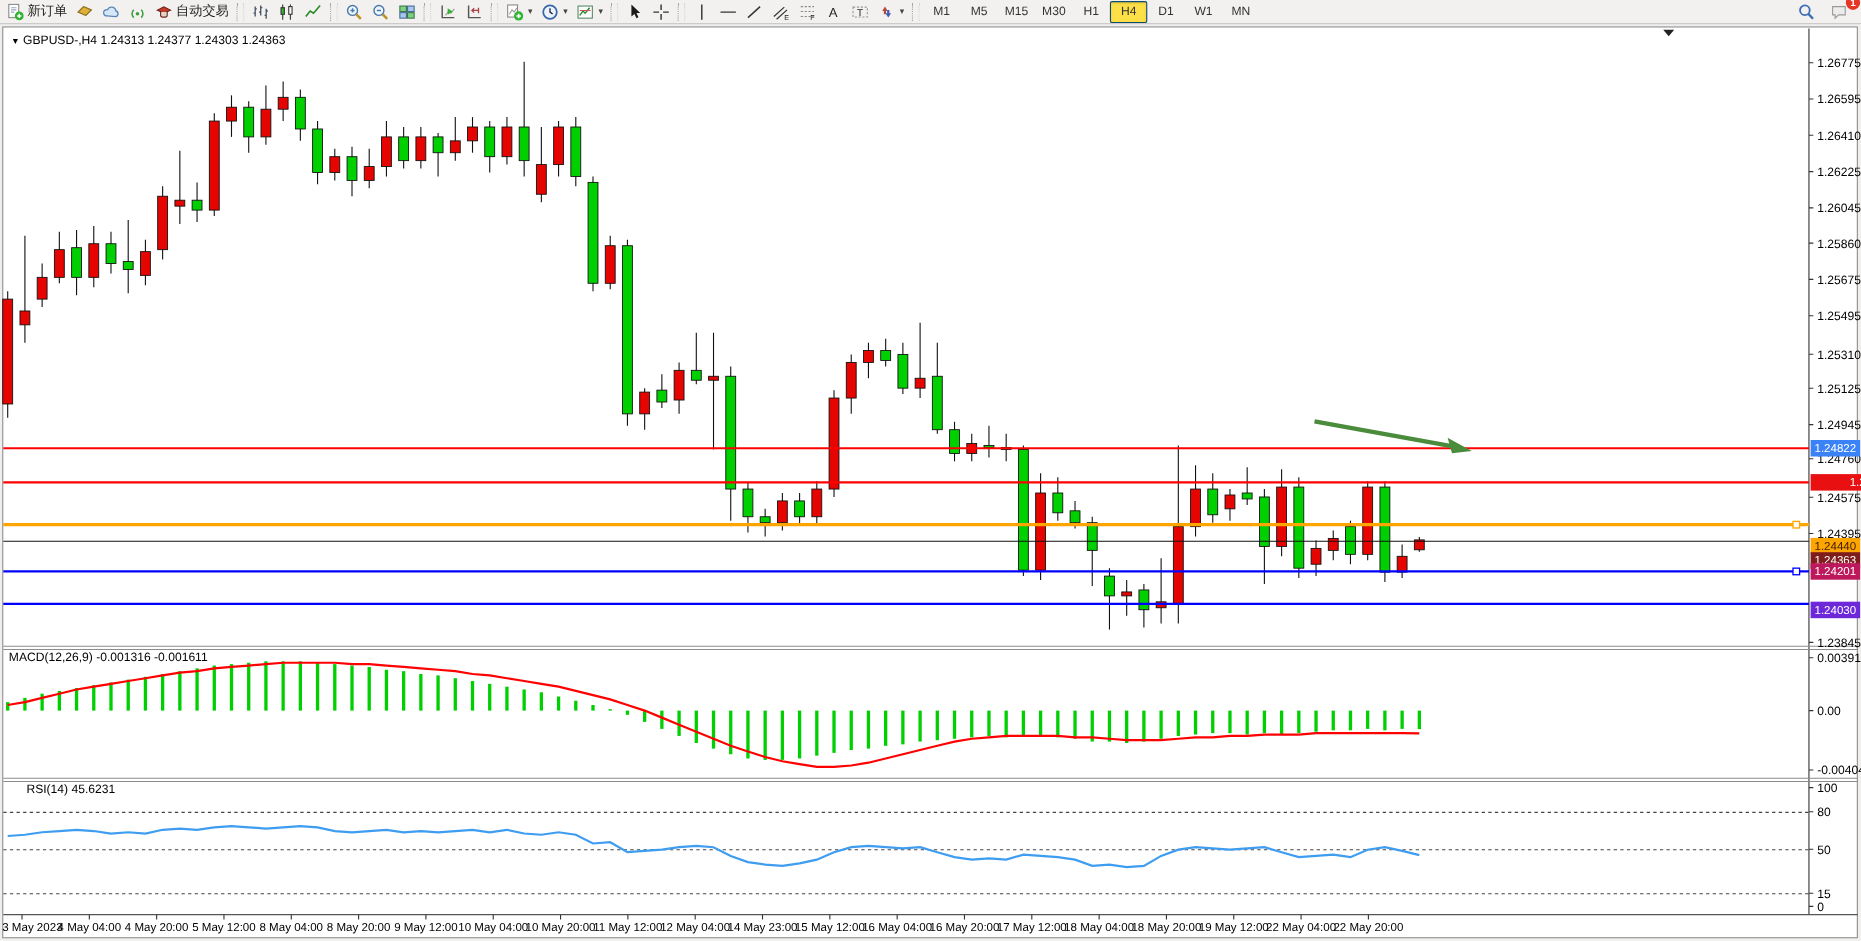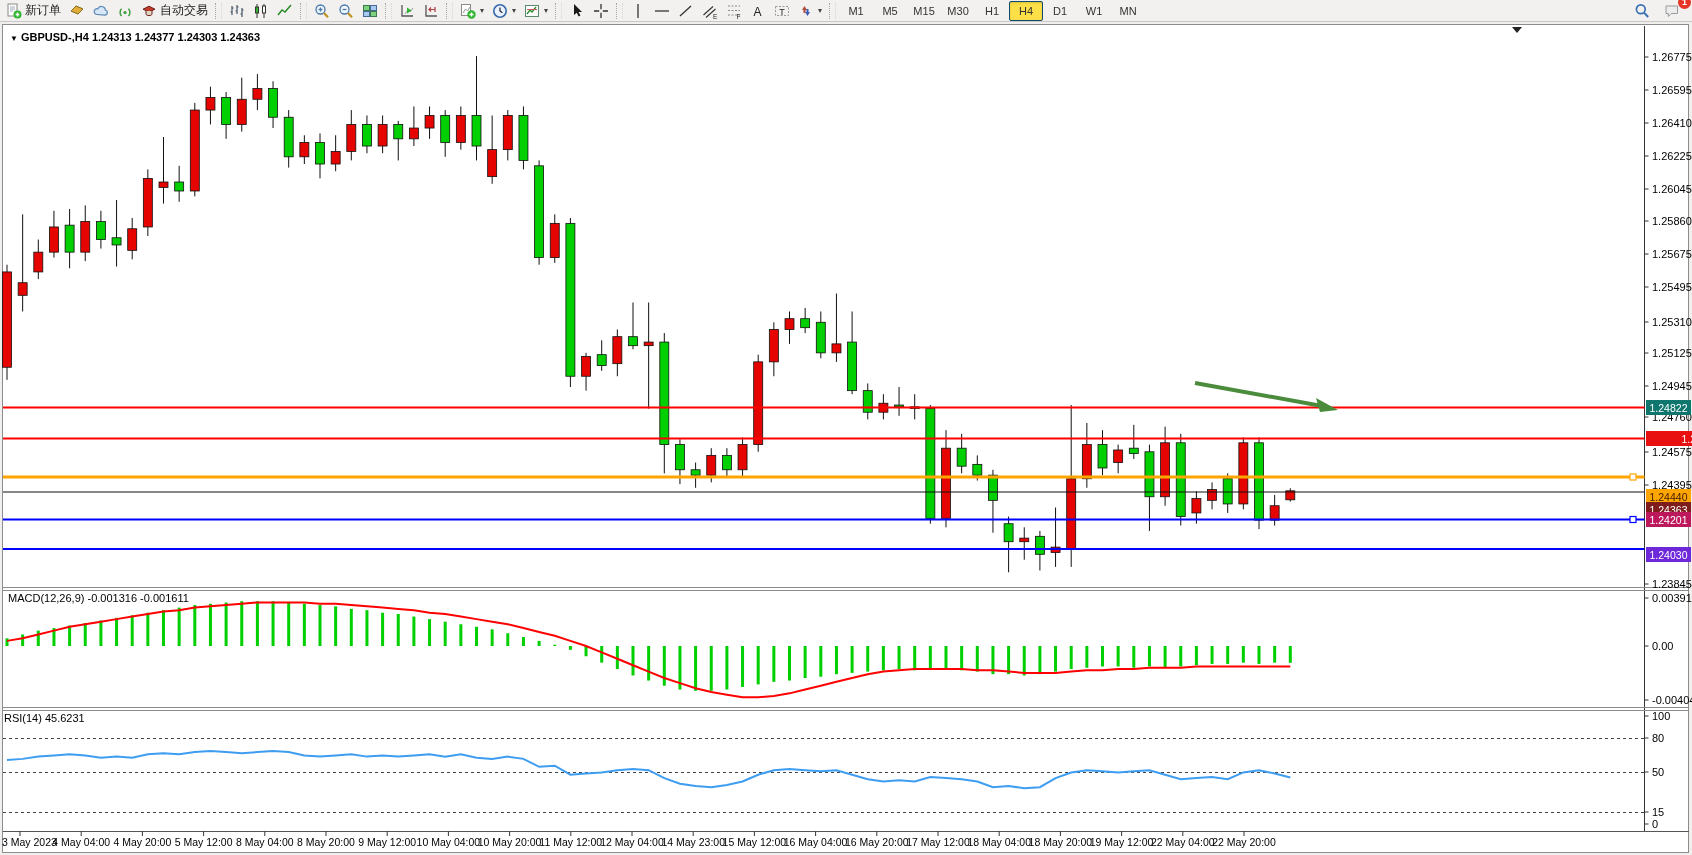--- a/index.html
+++ b/index.html
@@ -18,23 +18,23 @@
   .tf-btn.active{background:#fde047;border:1px solid #0c4a6e;box-shadow:inset 0 1px 2px rgba(0,0,0,0.15);}
   #toolbar-right{margin-left:auto;display:flex;align-items:center;padding-right:8px;gap:6px;}
   .badge{position:absolute;top:-4px;right:-7px;background:#e53525;color:#fff;font-size:9px;
     min-width:13px;height:13px;border-radius:7px;display:flex;align-items:center;justify-content:center;font-weight:bold;}
   .chat-wrap{position:relative;}
   
   #chart-window{position:absolute;left:2px;top:24px;width:1687px;height:829px;background:#fff;
     border:1px solid #8c8c8c;box-sizing:border-box;}
   #chart-svg{position:absolute;left:0;top:0;}
   .overlay{position:absolute;z-index:3;font-size:11px;color:#000;white-space:nowrap;}
-  #chart-header{left:10px;top:31px;font-weight:bold;}
+  #chart-header{left:10px;top:31px;}
   #macd-label{left:8px;top:592px;text-align:right;}
-  #rsi-label{left:4px;top:712px;}
+  #rsi-label{left:24px;top:712px;}
   .price-badge{position:absolute;left:1646px;width:45px;height:15px;z-index:4;
     font-size:10.5px;display:flex;align-items:center;justify-content:center;}
   #shift-marker{position:absolute;left:1512px;top:27px;z-index:3;width:0;height:0;
     border-left:5px solid transparent;border-right:5px solid transparent;border-top:6px solid #222;}
   svg text{font-family:"Liberation Sans",sans-serif;}
 </style>
 </head>
 <body>
 <div id="app">
 
@@ -634,21 +634,21 @@
 
 <div class="overlay" id="chart-header">
   <span style="font-size:8px;">▼</span>
   <span>GBPUSD-,H4</span>
   <span>1.24313 1.24377 1.24303 1.24363</span>
 </div>
 <div class="overlay" id="macd-label">MACD(12,26,9) -0.001316 -0.001611</div>
 <div class="overlay" id="rsi-label">RSI(14) 45.6231</div>
 <div id="shift-marker"></div>
 <div id="badges">
-      <div class="price-badge" style="top: 400px; background: #0f766e; color: rgb(255, 255, 255);">1.24822</div>
+      <div class="price-badge" style="top: 400px; background: #3b82f6; color: rgb(255, 255, 255);">1.24822</div>
       <div class="price-badge" style="top: 431px; background: rgb(232, 16, 16); color: rgb(255, 255, 255); padding-left: 32px;">1.24645</div>
       <div class="price-badge" style="top: 489px; background: rgb(255, 165, 0); color: rgb(64, 32, 0);">1.24440</div>
       <div class="price-badge" style="top: 502px; background: #7f1d1d; color: rgb(255, 255, 255);">1.24363</div>
       <div class="price-badge" style="top: 512px; background: #be185d; color: rgb(255, 255, 255);">1.24201</div>
       <div class="price-badge" style="top: 547px; background: #6d28d9; color: rgb(255, 255, 255); text-align: right;">1.24030</div>
     </div>
 
 </div>
 
 </body></html>

